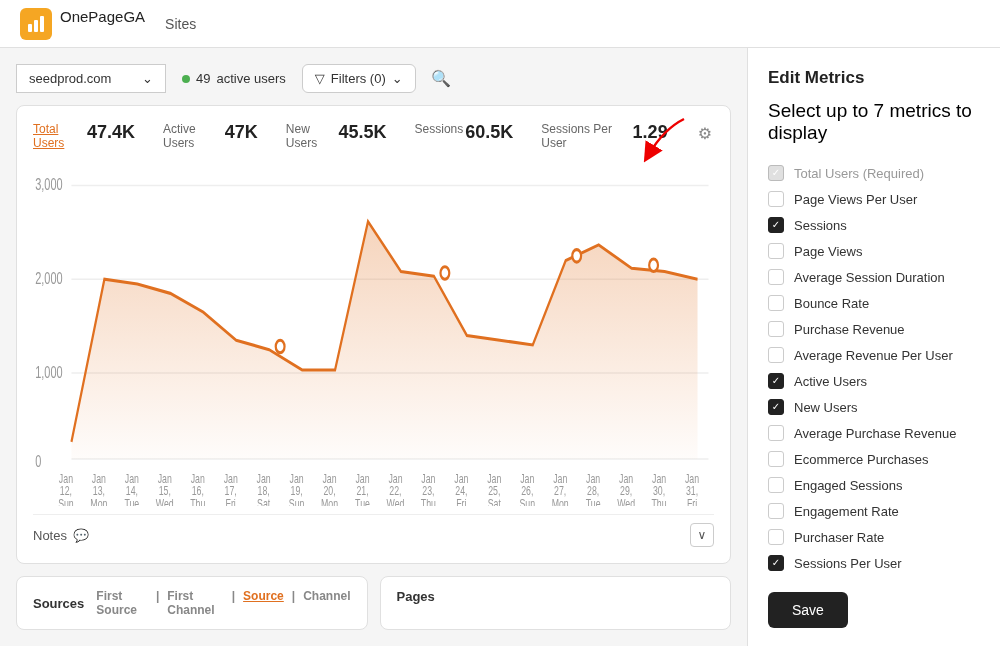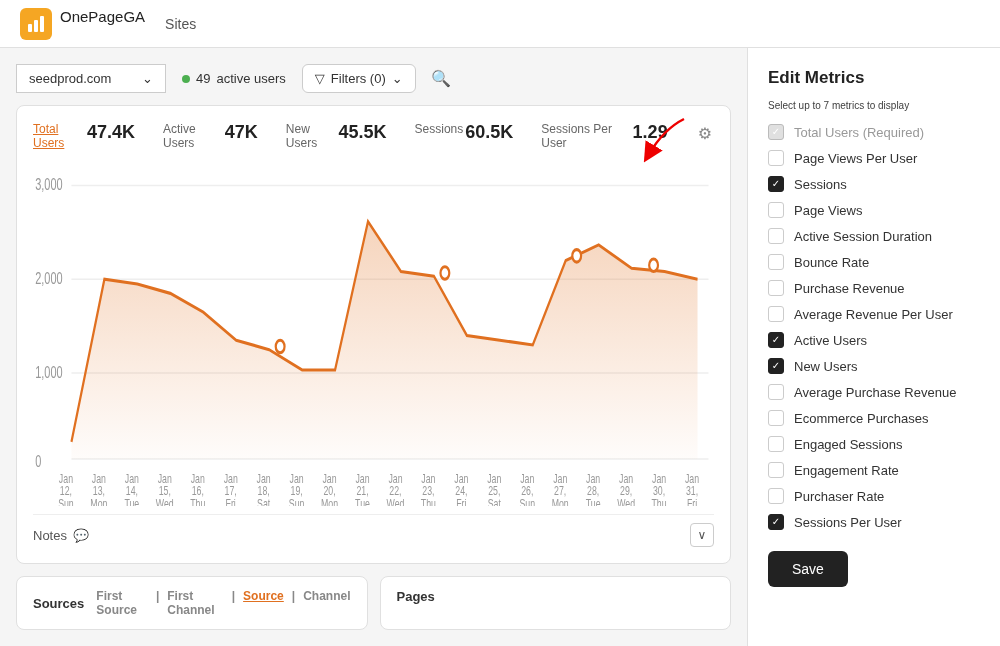--- a/index.html
+++ b/index.html
@@ -255,22 +255,23 @@
       gap: 8px;
       overflow-y: auto;
     }
     .panel-title {
       font-size: 17px;
       font-weight: 600;
       color: #222;
       margin-bottom: 4px;
     }
     .panel-subtitle {
-      font-size: 10px;
-      color: #404040;
+      font-size: 19px;
+      color: #000000;
+      margin-bottom: 8px;
     }
 
     
     .metric-option {
       display: flex;
       align-items: center;
       gap: 10px;
       padding: 5px 0;
     }
     .metric-option-label {
@@ -564,21 +565,21 @@
             <span class="checkmark">✓</span>
           </div>
           <span class="metric-option-label">Sessions</span>
         </div>
         <div class="metric-option">
           <div class="cb"></div>
           <span class="metric-option-label">Page Views</span>
         </div>
         <div class="metric-option">
           <div class="cb"></div>
-          <span class="metric-option-label">Active Session Duration</span>
+          <span class="metric-option-label">Average Session Duration</span>
         </div>
         <div class="metric-option">
           <div class="cb"></div>
           <span class="metric-option-label">Bounce Rate</span>
         </div>
         <div class="metric-option">
           <div class="cb"></div>
           <span class="metric-option-label">Purchase Revenue</span>
         </div>
         <div class="metric-option">

